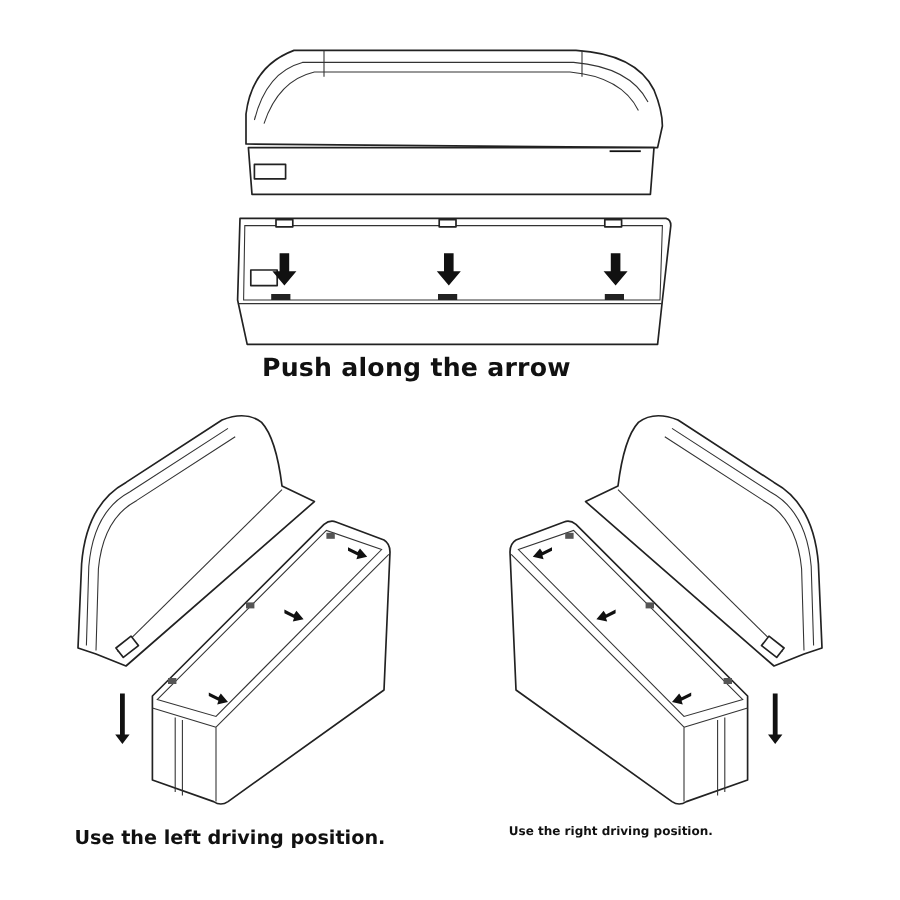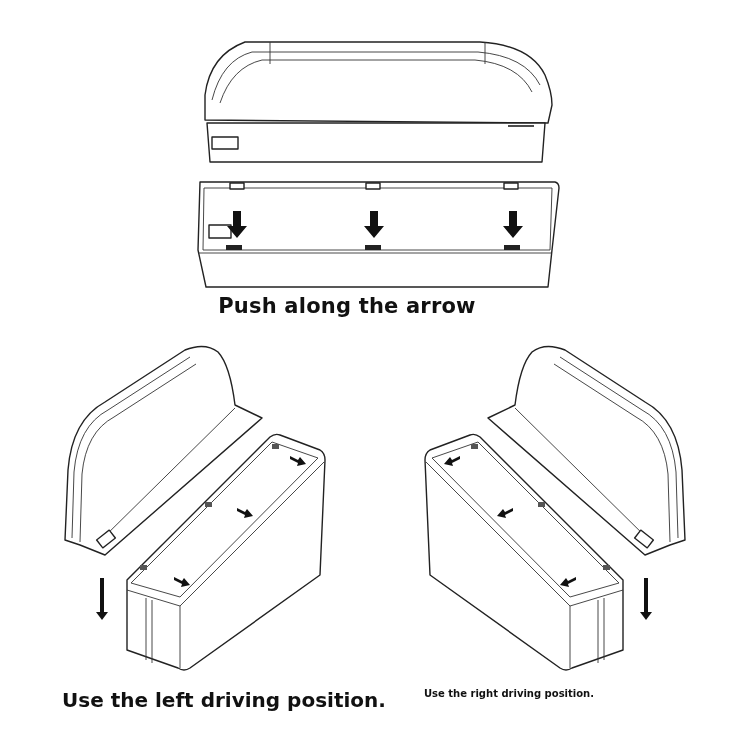--- a/index.html
+++ b/index.html
@@ -1,21 +1,21 @@
 <!DOCTYPE html>
 <html><head>
 <meta charset="utf-8">
 <style>
   html, body { margin: 0; padding: 0; background: #ffffff; }
   body { width: 750px; height: 750px; position: relative; overflow: hidden;
          font-family: "DejaVu Sans", "Liberation Sans", sans-serif; color: #111; }
   .fig { position: absolute; left: 0; top: 0; }
   .caption { position: absolute; font-weight: bold; color: #111; white-space: nowrap; }
   #cap-top { left: 0; width: 694px; text-align: center; top: 294px; font-size: 21px; letter-spacing: 0.2px; }
-  #cap-left { left: 62px; top: 688px; font-size: 20px; text-align: right; }
+  #cap-left { left: 62px; top: 688px; font-size: 16px; text-align: right; }
   #cap-right { left: 424px; top: 688px; font-size: 10px; }
   svg .ln { fill: #fff; stroke: #222; stroke-width: 1.4; stroke-linejoin: round; stroke-linecap: round; }
   svg .thin { fill: none; stroke: #333; stroke-width: 0.9; }
   svg .arr { fill: #111; stroke: none; }
 </style>
 </head>
 <body>
 
 <svg class="fig" width="750" height="750" viewBox="0 0 750 750">
 

